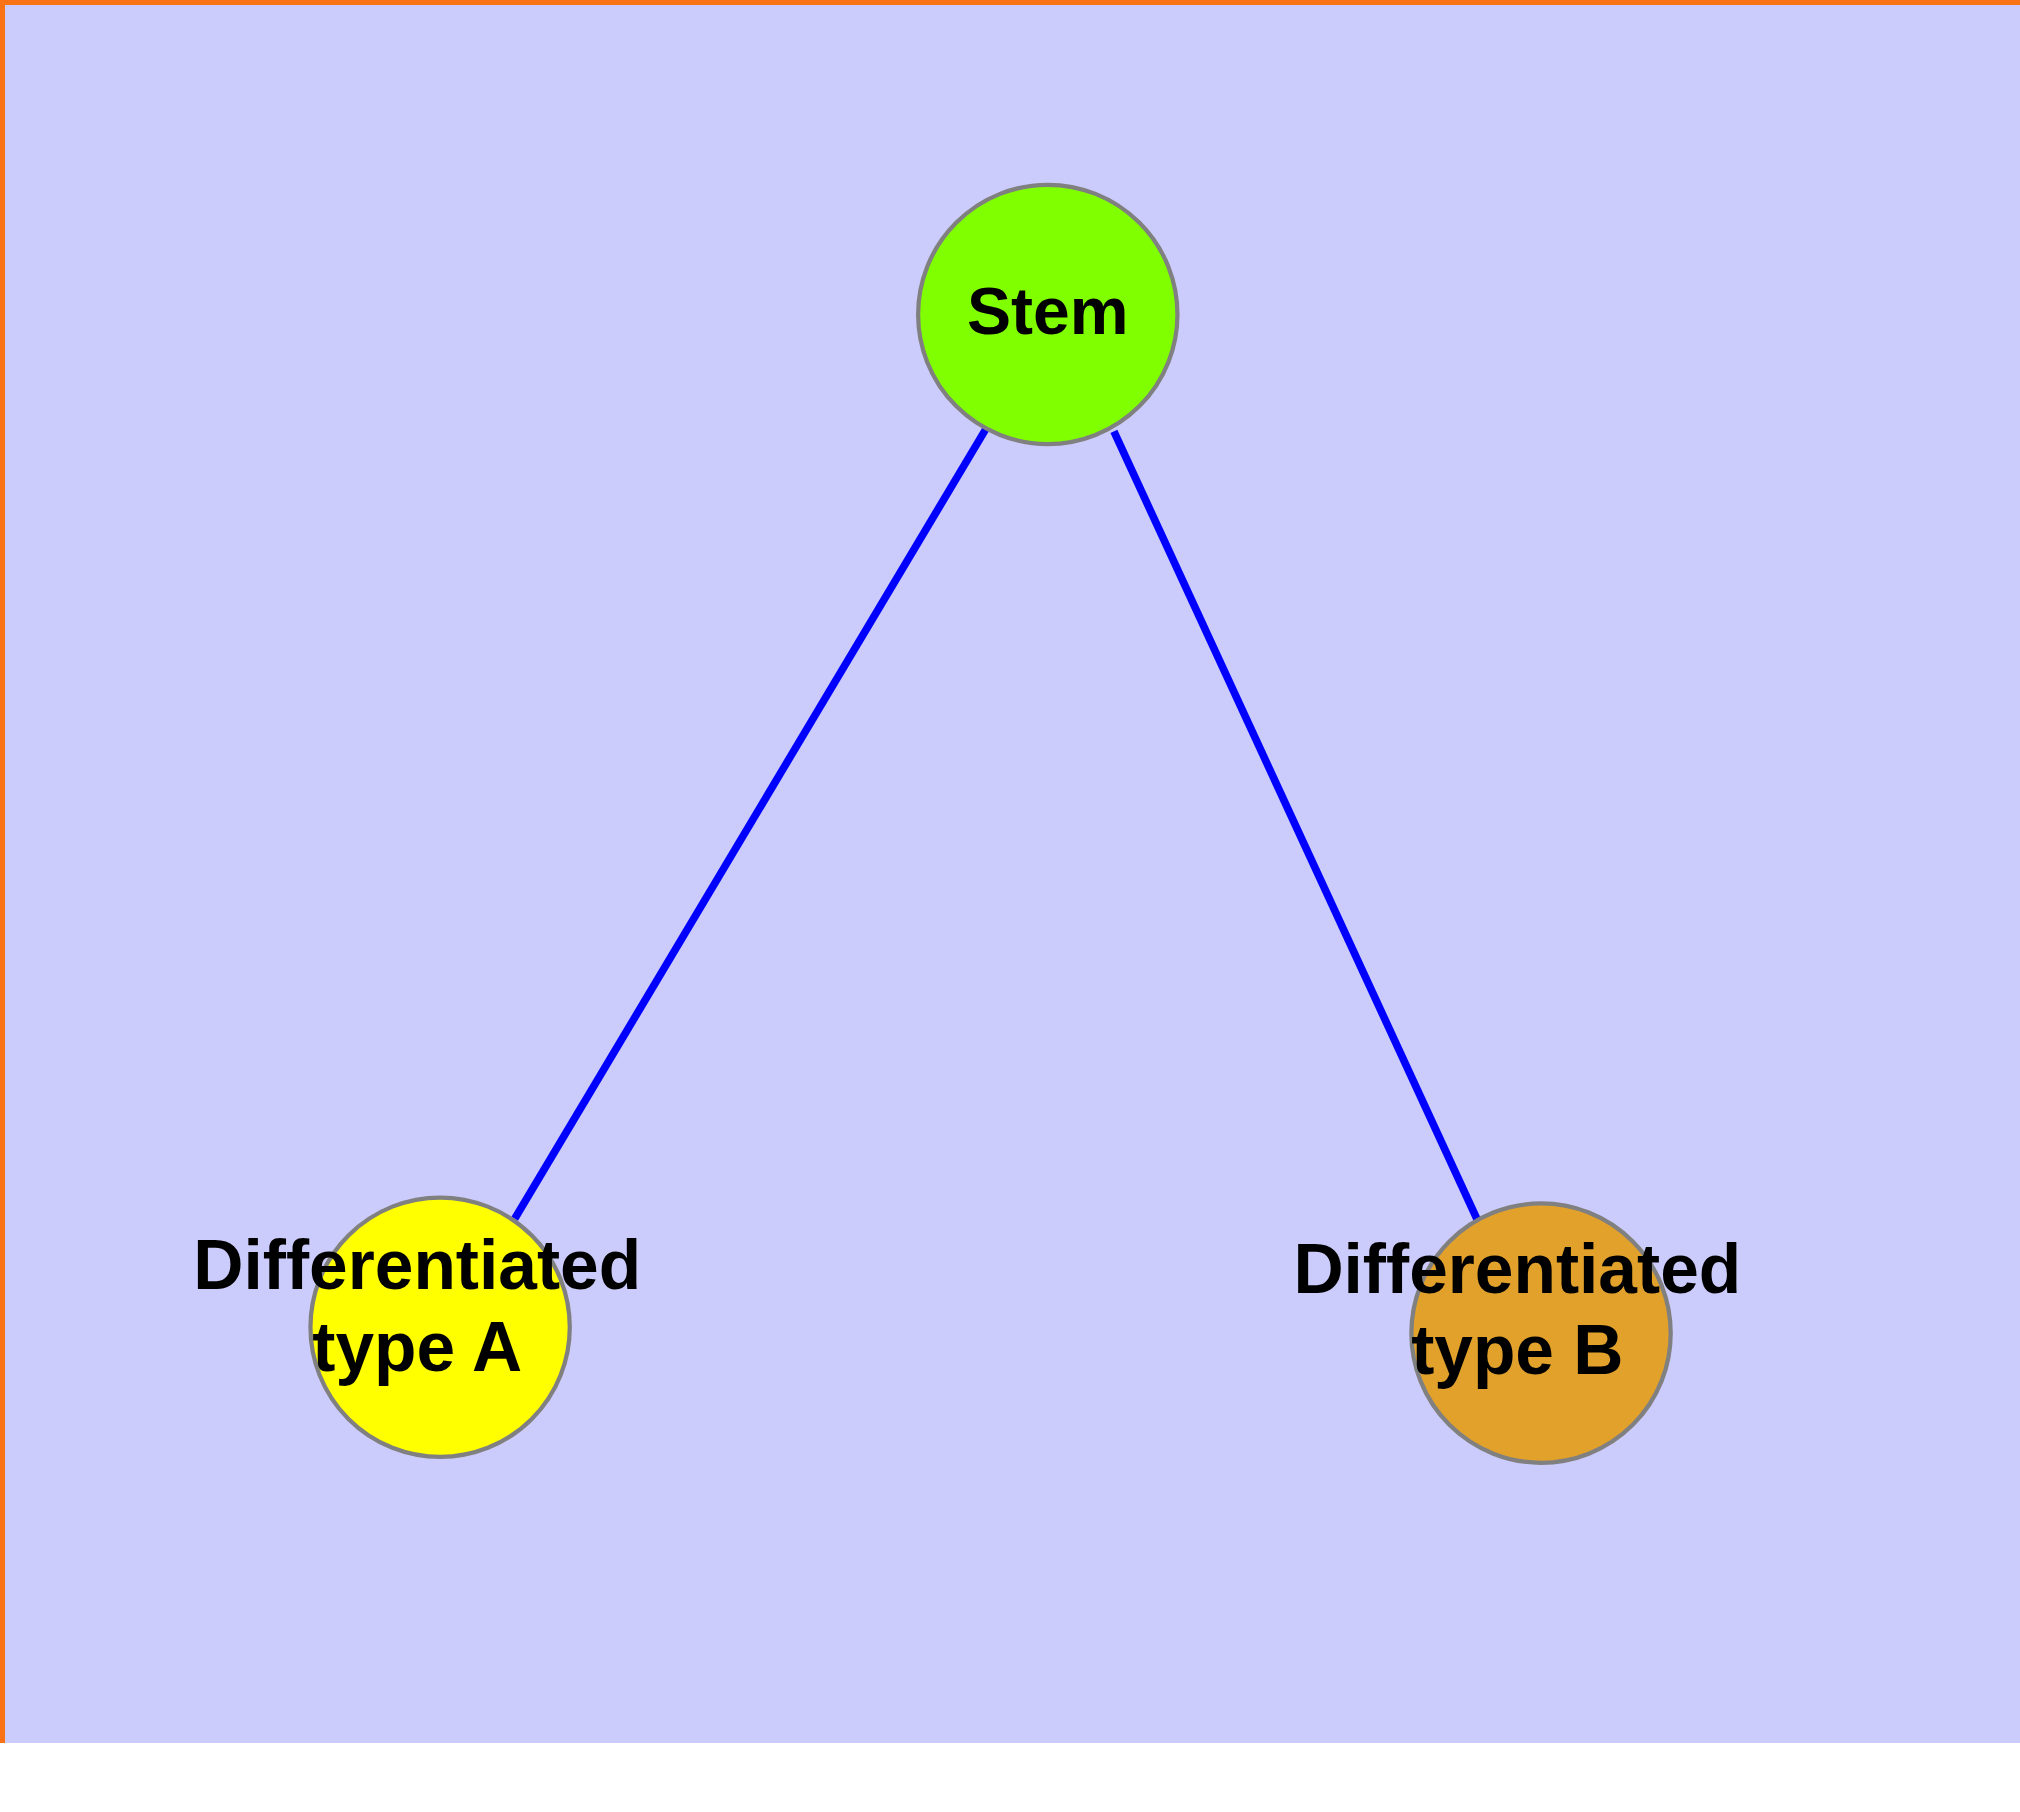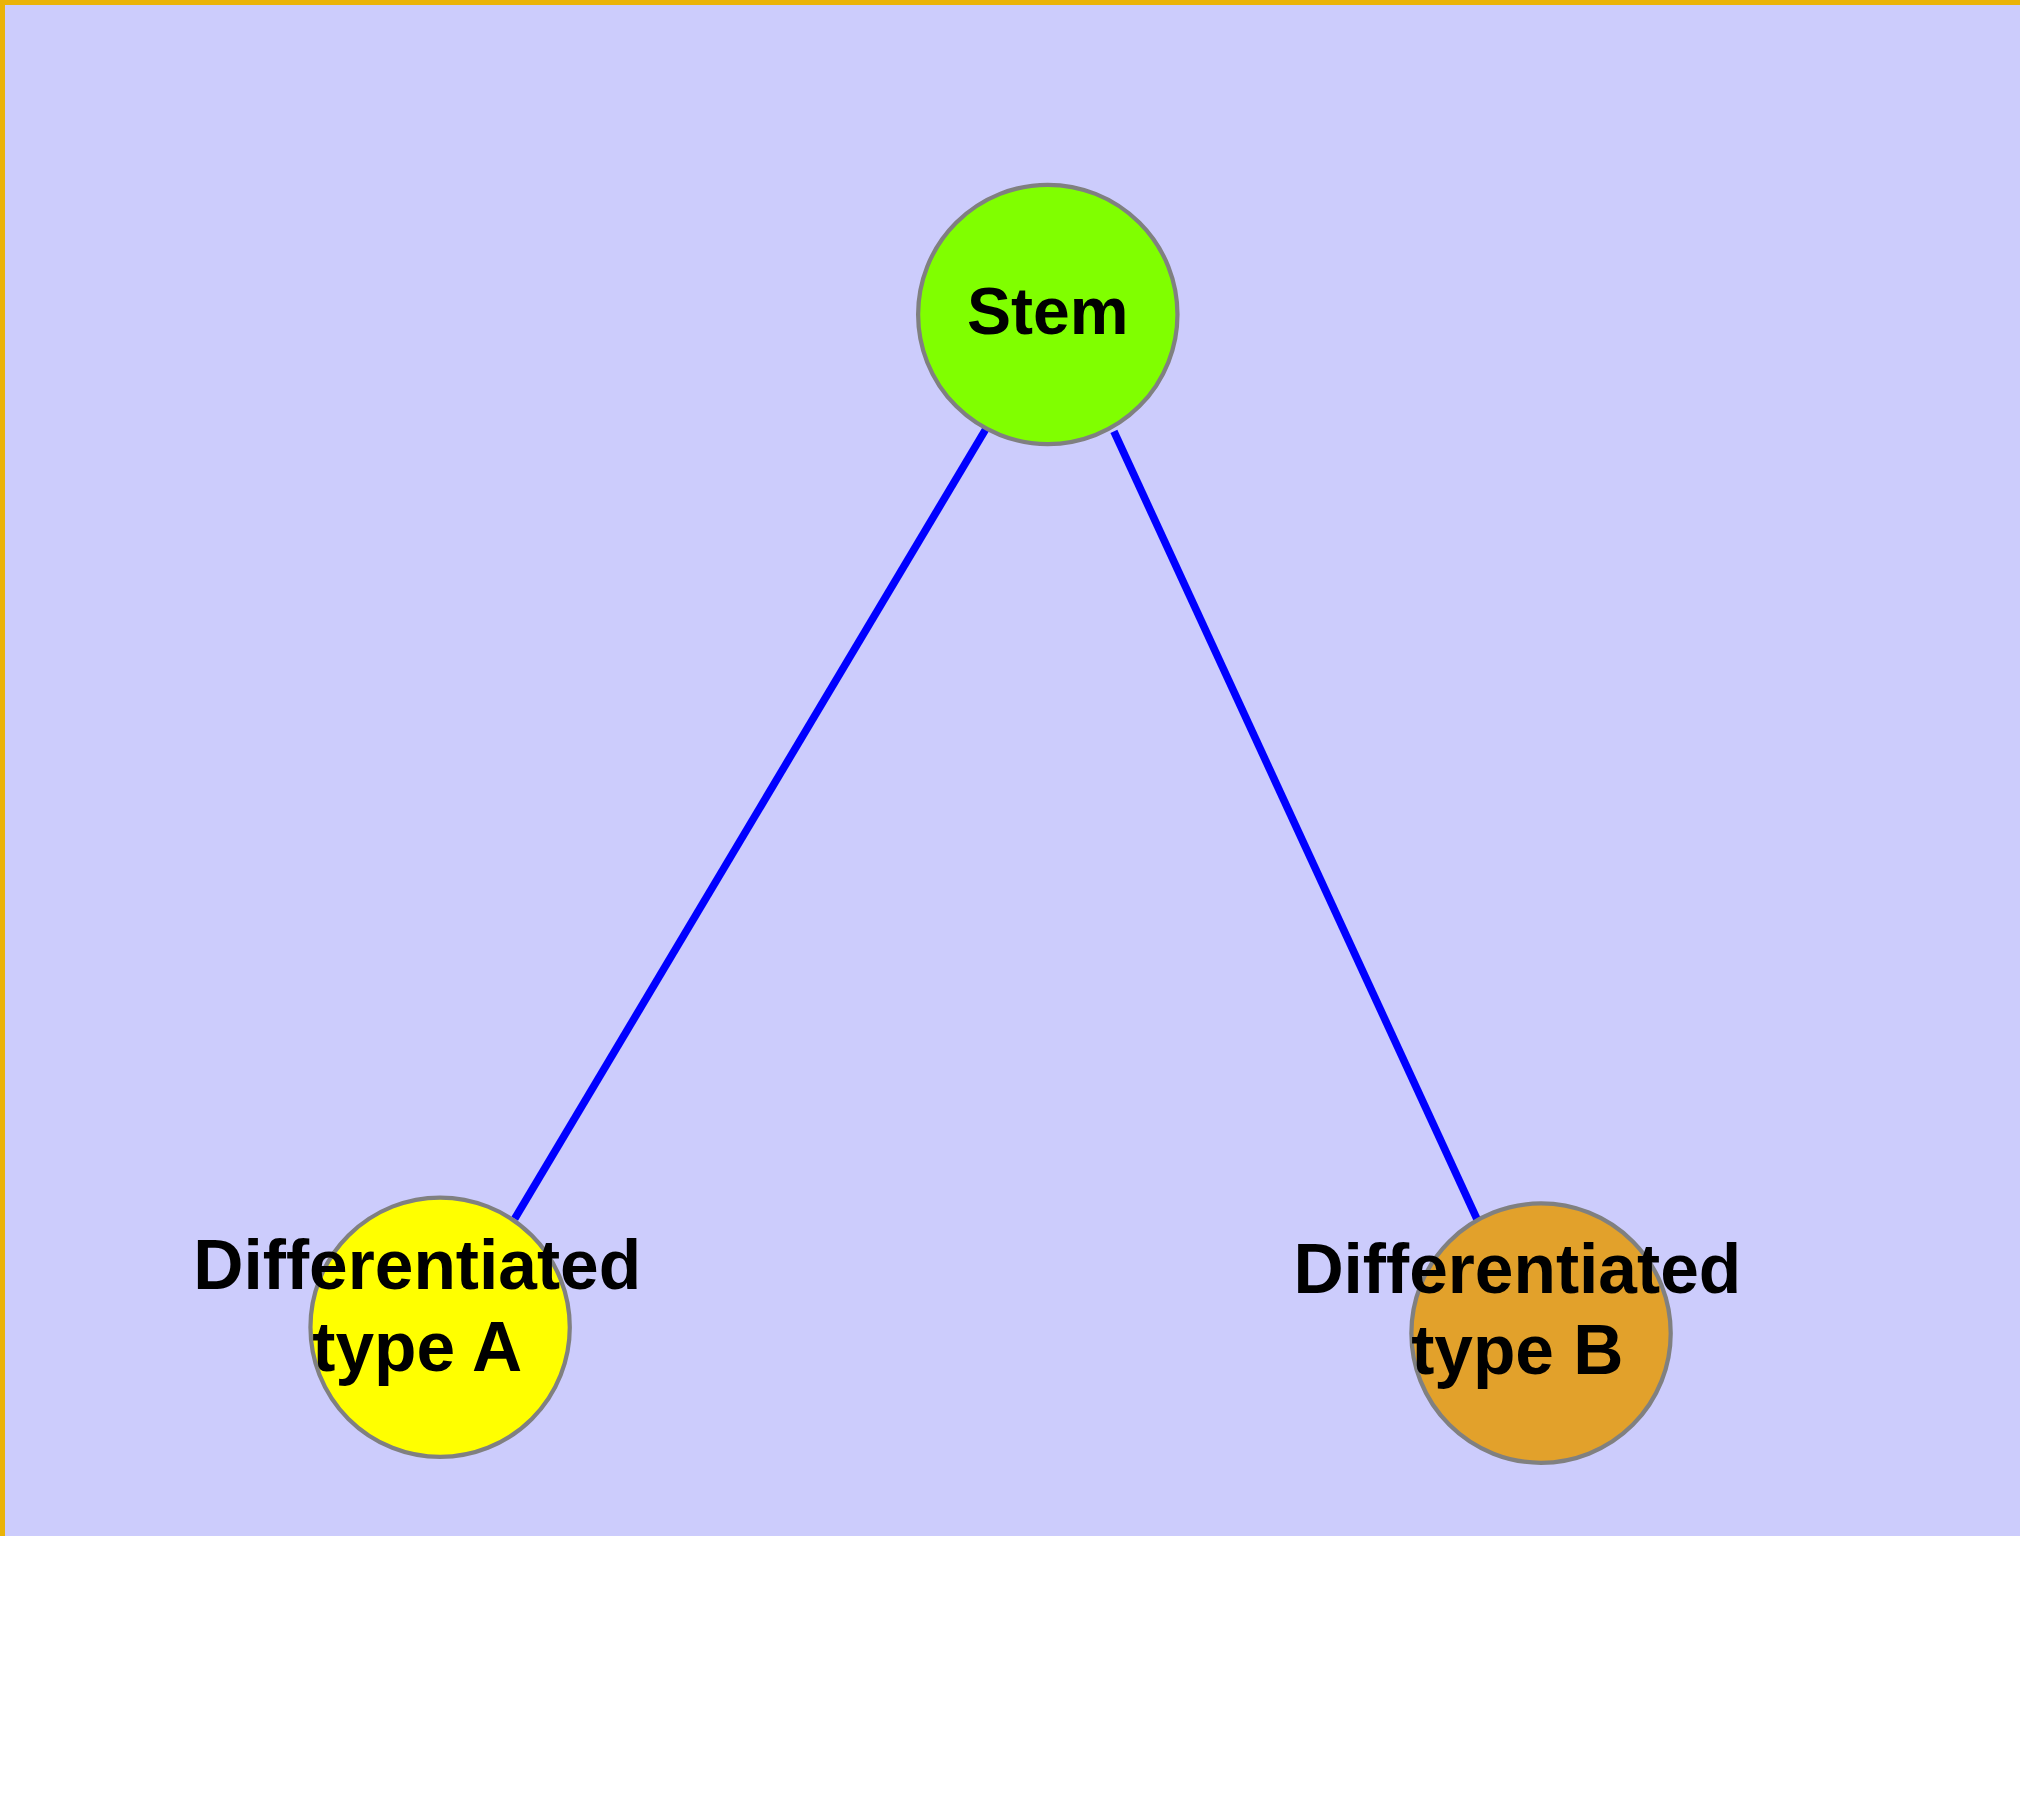--- a/index.html
+++ b/index.html
@@ -4,22 +4,22 @@
 <title>Cell differentiation graph</title>
 <style>
   html, body {
     margin: 0;
     padding: 0;
     background: #ffffff;
   }
   #canvas {
     position: relative;
     width: 2021px;
-    height: 1536px;
-    background: #eab308;
+    height: 1743px;
+    background: #f97316;
     overflow: hidden;
     font-family: "Liberation Sans", "DejaVu Sans", sans-serif;
   }
   #plot-area {
     position: absolute;
     left: 5.1px;
     top: 5.1px;
     width: 2015px;
     height: 1807px;
     background: #ccccfc;

